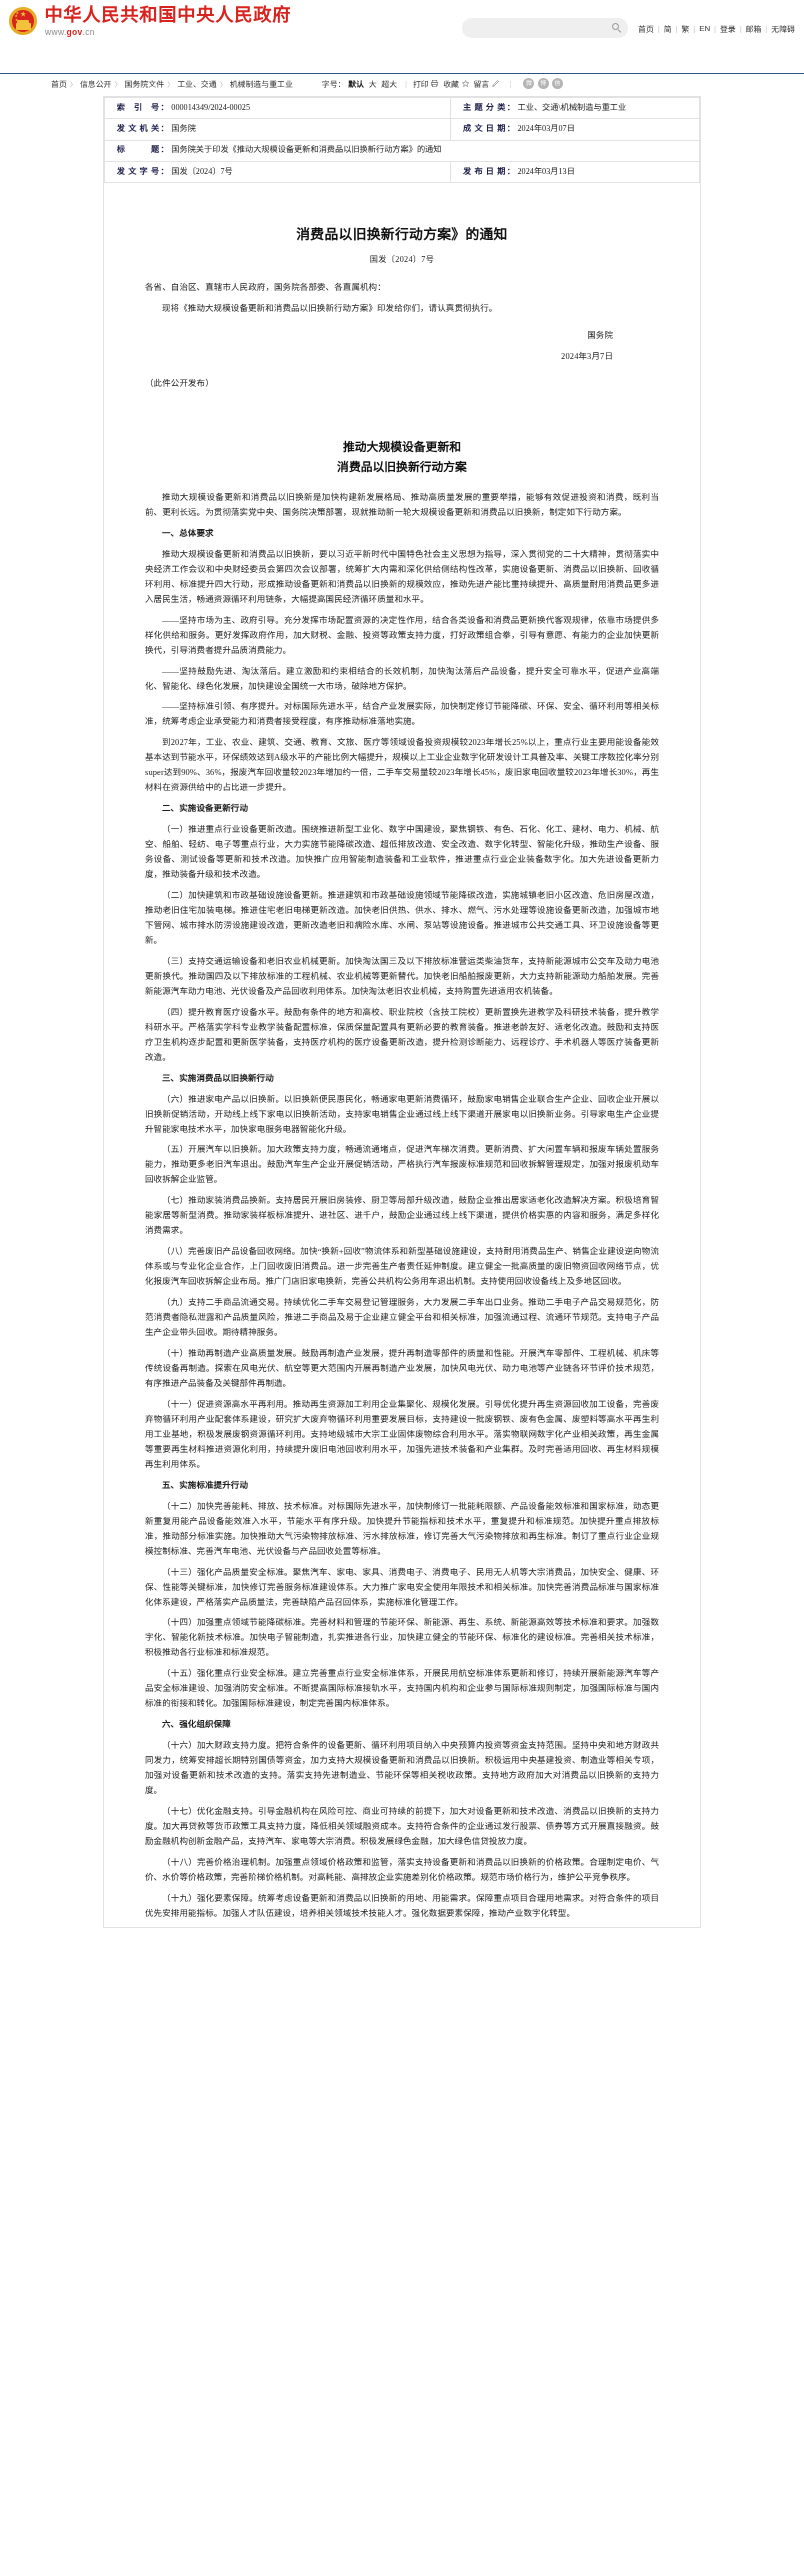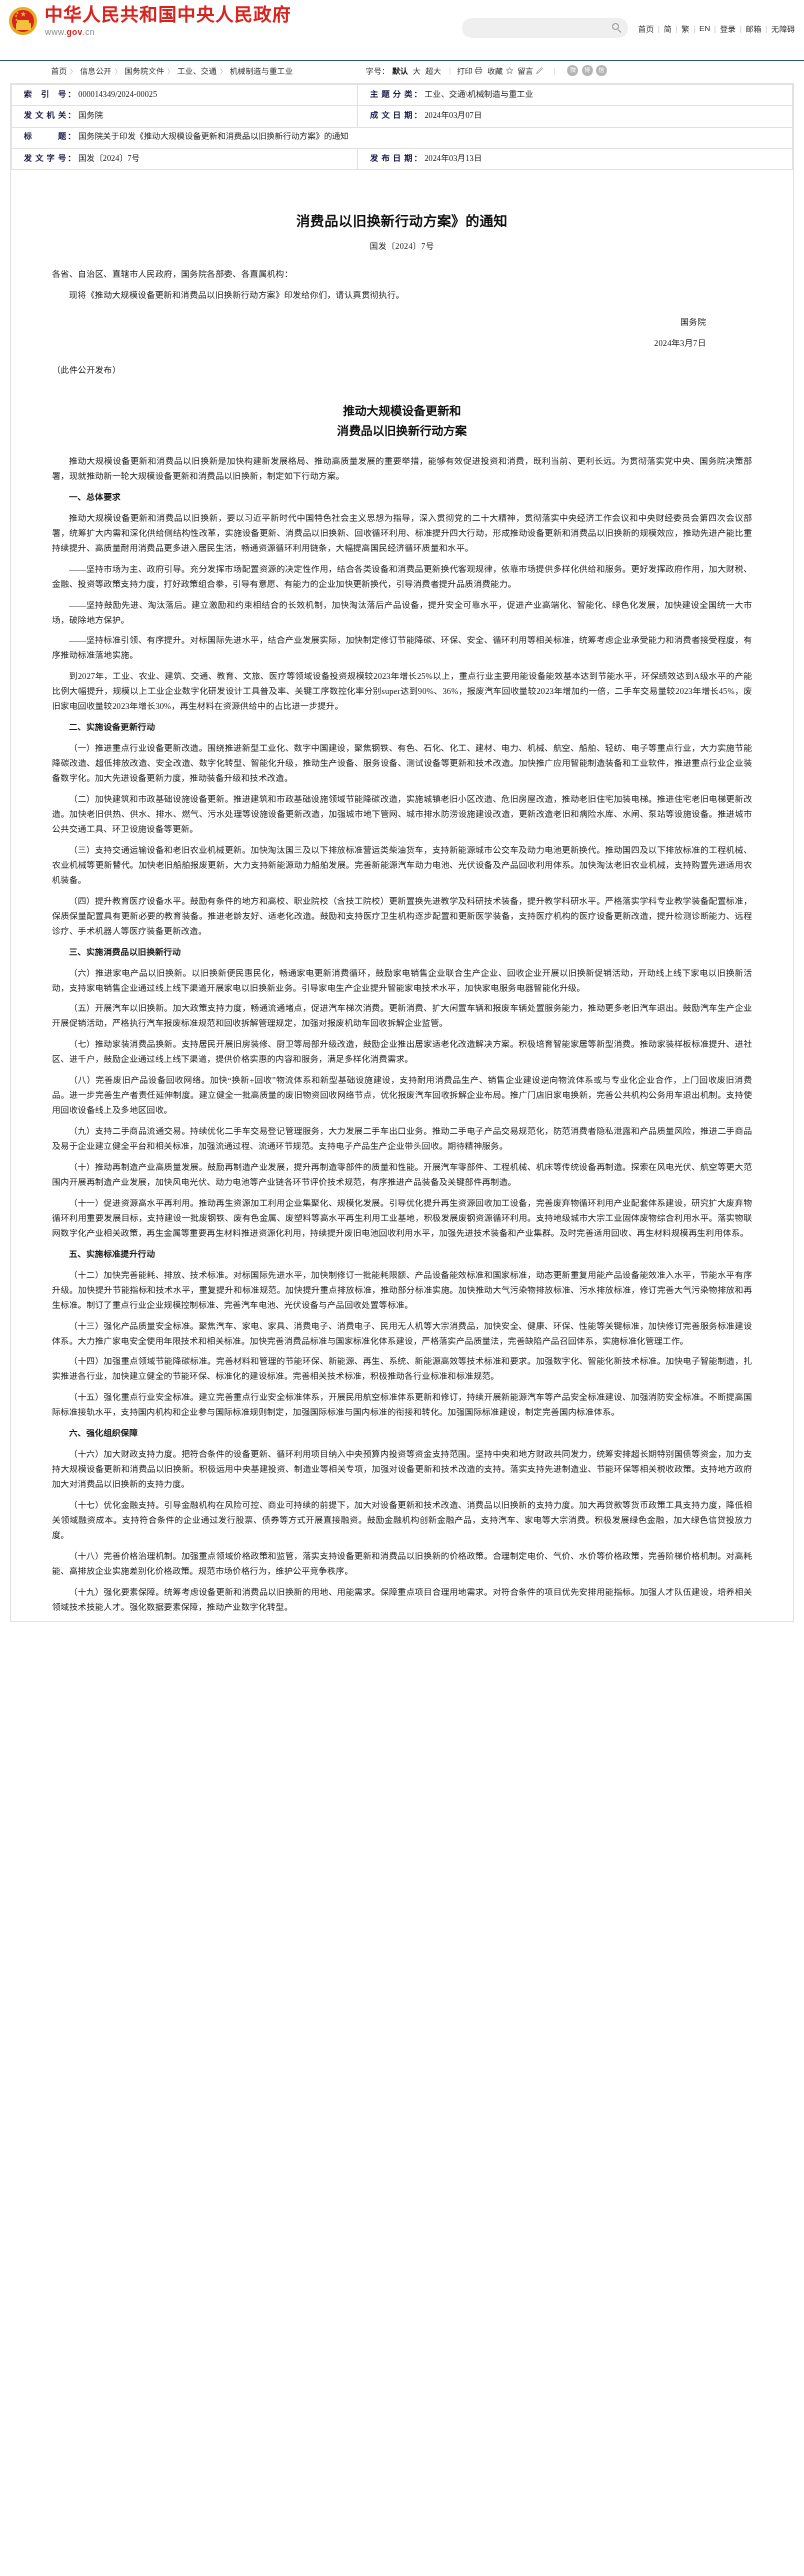--- a/index.html
+++ b/index.html
@@ -8,21 +8,21 @@
     width: 804px;
     background: #ffffff;
     font-family: "Liberation Serif", "DejaVu Serif", serif;
     color: #1a1a1a;
   }
   body { width: 804px; }
 
   
   .site-header {
     width: 804px;
-    height: 61px;
+    height: 74px;
     background: #ffffff;
     position: relative;
     border-bottom: 1.3px solid #2b5481;
   }
   .brand {
     position: absolute;
     left: 9.2px;
     top: 3.9px;
     display: flex;
     align-items: flex-start;
@@ -179,21 +179,21 @@
 
   .doc-tools {
     margin-left: 29px;
     display: flex;
     align-items: center;
     font-family: "Liberation Sans", "DejaVu Sans", sans-serif;
     font-size: 7.9px;
     color: #333;
     white-space: nowrap;
   }
-  .doc-tools .lbl { color: #333; margin-left: 44px; }
+  .doc-tools .lbl { color: #333; }
   .doc-tools .fs {
     margin-left: 0.7px;
     padding: 0 2px;
     color: #333;
     text-decoration: none;
     cursor: pointer;
   }
   .doc-tools .fs.active { font-weight: bold; color: #1a1a1a; }
   .doc-tools .bar { color: #d5d5d5; margin: 0 5.9px; }
   .doc-tools .tool { color: #333; text-decoration: none; margin-right: 2px; }
@@ -220,21 +220,21 @@
     text-align: center;
     font-family: "Liberation Sans", "DejaVu Sans", sans-serif;
   }
 
   
   .page-wrap {
     width: 804px;
     padding: 0 0 13px 0;
   }
   .card {
-    width: 784px;
+    width: 598px;
     margin: 2.6px auto 0 auto;
     border: 0.7px solid #e2e2e2;
     background: #fff;
   }
   
   .meta {
     width: 100%;
     border-collapse: collapse;
     font-family: "Liberation Serif", "DejaVu Serif", serif;
   }
@@ -303,21 +303,21 @@
   }
   .doc p.nofirst { text-indent: 0; }
   .doc p.indent { text-indent: 2em; }
   .doc p.right { text-align: right; text-indent: 0; padding-right: 46px; }
   .plan-title {
     text-align: center;
     font-size: 11.8px;
     font-weight: bold;
     line-height: 19.6px;
     color: #121212;
-    margin-top: 2px;
+    margin-top: 25px;
   }
   .sec-h {
     font-size: 8.8px;
     font-weight: bold;
     line-height: 15.7px;
     margin-top: 7.2px;
     text-indent: 2em;
     color: #111;
   }
   .spacer-sm { height: 6.5px; }

